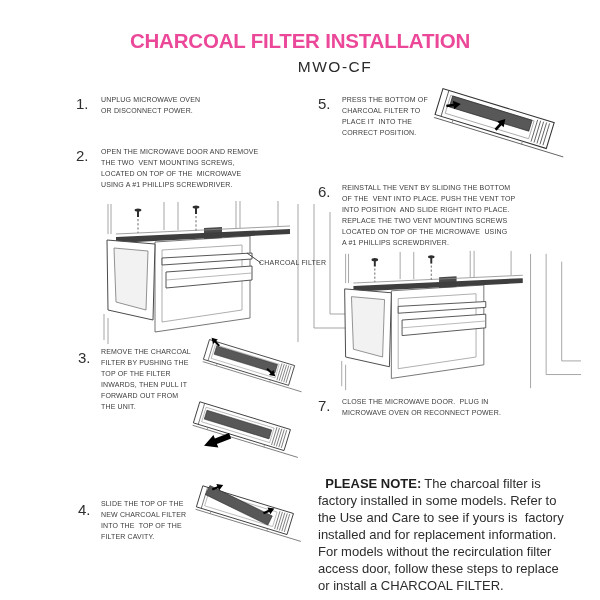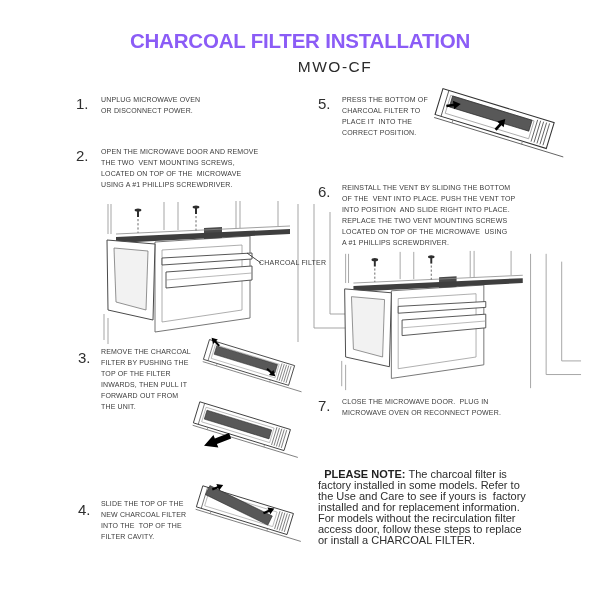--- a/index.html
+++ b/index.html
@@ -3,39 +3,39 @@
 <meta charset="utf-8">
 <style>
   html,body{margin:0;padding:0;}
   body{
     width:600px;height:600px;position:relative;background:#ffffff;
     font-family:"Liberation Sans", sans-serif;overflow:hidden;
   }
   .abs{position:absolute;}
   .page-title{
     left:0;top:29px;width:600px;text-align:center;
-    font-size:20.5px;font-weight:700;letter-spacing:-0.2px;color:#8b5cf6;
+    font-size:20.5px;font-weight:700;letter-spacing:-0.2px;color:#ec4899;
   }
   .page-model{
     left:0;top:58px;width:600px;text-align:center;
     font-size:15.5px;font-weight:400;letter-spacing:1.5px;color:#2b2b2b;padding-left:35px;
   }
   .step-num{
     font-size:15px;font-weight:400;color:#2f2f2f;line-height:15px;
   }
   .step-text{
     white-space:pre-wrap;font-size:7px;line-height:11px;
     letter-spacing:0.15px;color:#3b3b3b;
   }
   .diagram-label{
     font-size:7px;letter-spacing:0.2px;color:#3b3b3b;white-space:nowrap;
   }
   .note{
     left:318px;top:458px;width:250px;
-    font-size:11px;line-height:11px;color:#2d2d2d;white-space:pre-wrap;
+    font-size:13px;line-height:17px;color:#2d2d2d;white-space:pre-wrap;
   }
   .note-label{font-weight:700;margin-right:3px;color:#1f1f1f;}
   svg.illus{position:absolute;overflow:visible;}
 </style>
 </head>
 <body>
 
 <svg width="0" height="0" style="position:absolute" aria-hidden="true">
   <defs>
     <path id="arrow-s" d="M0,-1.3 L7,-1.3 L7,-4.2 L14,0 L7,4.2 L7,1.3 L0,1.3 Z" fill="#000"></path>

